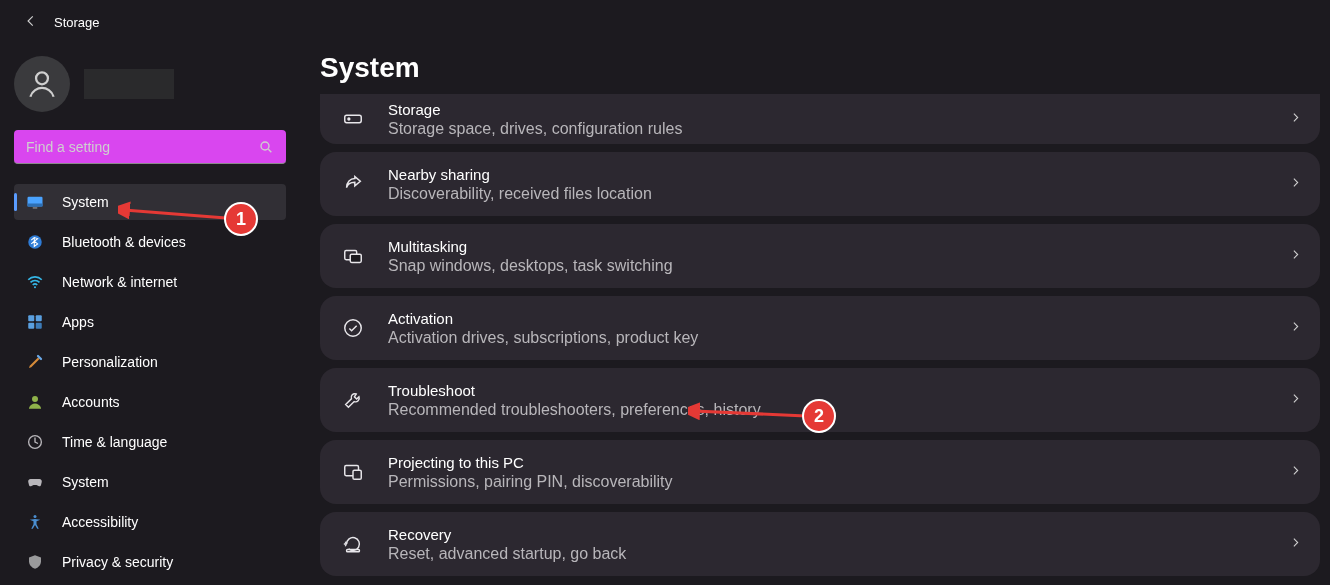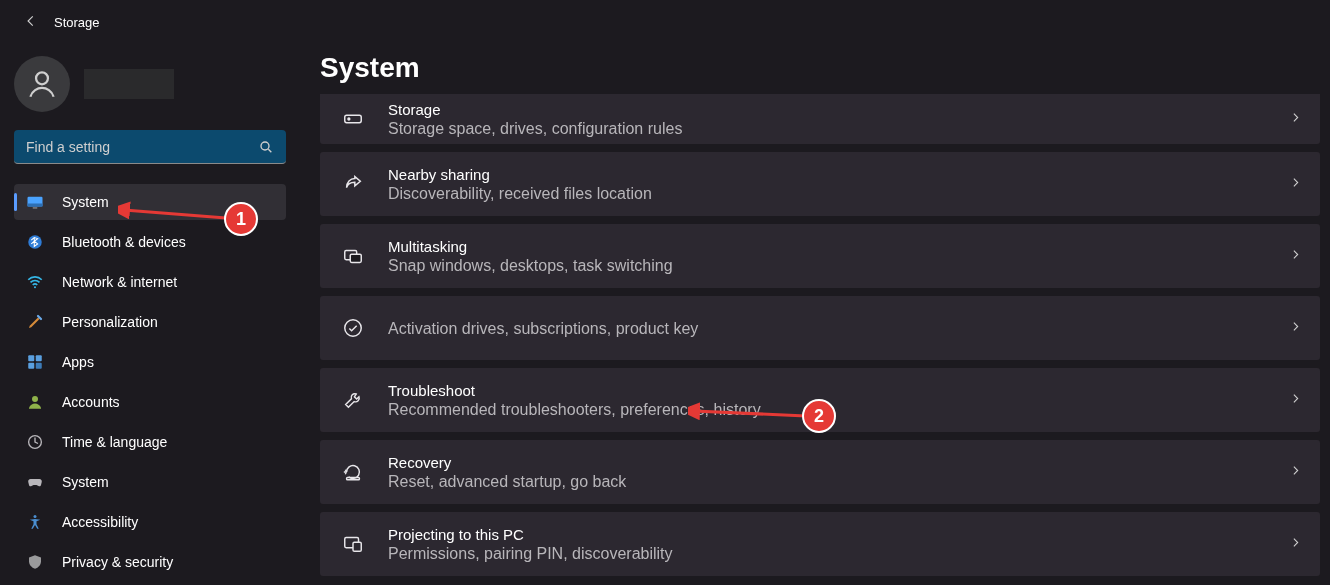--- a/index.html
+++ b/index.html
@@ -46,21 +46,21 @@
     width: 90px; height: 30px;
     background: #2a2a2c;
   }
   .search-wrap {
     position: relative;
     margin-bottom: 20px;
   }
   .search-input {
     width: 100%;
     height: 34px;
-    background: #0c4a6e;
+    background: #d946ef;
     border: none;
     border-bottom: 1px solid #8a8a8a;
     border-radius: 4px;
     padding: 0 36px 0 12px;
     color: #fff;
     font-size: 14px;
     outline: none;
   }
   .search-input::placeholder { color: #cfcfcf; }
   .search-icon {
@@ -110,21 +110,21 @@
     bottom: 0;
   }
   .main-title {
     font-size: 28px;
     font-weight: 600;
     margin-bottom: 10px;
   }
   .settings-list { }
   .setting-row {
     background: #2c2830;
-    border-radius: 3px;
+    border-radius: 16px;
     min-height: 64px;
     display: flex;
     align-items: center;
     padding: 0 18px 0 22px;
     margin-bottom: 8px;
     cursor: pointer;
   }
   .setting-row.first { min-height: 50px; border-top-left-radius:0; border-top-right-radius:0;}
   .setting-icon {
     width: 22px; height: 22px;
@@ -219,39 +219,39 @@
             <path d="M6 12.5c3.3-3.3 8.7-3.3 12 0" stroke="#35b6e6" stroke-width="2.2"></path>
             <path d="M9 16c1.7-1.7 4.3-1.7 6 0" stroke="#35b6e6" stroke-width="2.2"></path>
             <circle cx="12" cy="19" r="1.4" fill="#35b6e6"></circle>
           </svg>
       </span>
       <span class="nav-label">Network &amp; internet</span>
     </li>
     <li class="nav-item">
       <span class="nav-icon">
         <svg viewBox="0 0 24 24">
-            <path d="M4 20l3-1 11-11-2-2L5 17l-1 3z" fill="#d68b3a"></path>
-            <path d="M16 4l4 4" stroke="#6aa9e8" stroke-width="3" stroke-linecap="round"></path>
-          </svg>
-      </span>
-      <span class="nav-label">Personalization</span>
-    </li>
-    <li class="nav-item">
-      <span class="nav-icon">
-        <svg viewBox="0 0 24 24">
             <rect x="3" y="3" width="8" height="8" rx="1.2" fill="#5aa0e0"></rect>
             <rect x="13" y="3" width="8" height="8" rx="1.2" fill="#5aa0e0"></rect>
             <rect x="3" y="13" width="8" height="8" rx="1.2" fill="#5aa0e0"></rect>
             <rect x="13" y="13" width="8" height="8" rx="1.2" fill="#3d7cb8"></rect>
           </svg>
       </span>
       <span class="nav-label">Apps</span>
     </li>
     <li class="nav-item">
       <span class="nav-icon">
+        <svg viewBox="0 0 24 24">
+            <path d="M4 20l3-1 11-11-2-2L5 17l-1 3z" fill="#d68b3a"></path>
+            <path d="M16 4l4 4" stroke="#6aa9e8" stroke-width="3" stroke-linecap="round"></path>
+          </svg>
+      </span>
+      <span class="nav-label">Personalization</span>
+    </li>
+    <li class="nav-item">
+      <span class="nav-icon">
         <svg viewBox="0 0 24 24" fill="#8fb24a">
             <circle cx="12" cy="8" r="4"></circle>
             <path d="M4 20c1-4 5-6 8-6s7 2 8 6v1H4v-1z"></path>
           </svg>
       </span>
       <span class="nav-label">Accounts</span>
     </li>
     <li class="nav-item">
       <span class="nav-icon">
         <svg viewBox="0 0 24 24" fill="none" stroke="#b8b6ba" stroke-width="1.8">
@@ -341,69 +341,70 @@
     </div>
 
     <div class="setting-row">
       <span class="setting-icon">
         <svg viewBox="0 0 24 24" fill="none" stroke="currentColor" stroke-width="1.6">
             <circle cx="12" cy="12" r="9"></circle>
             <path d="M8 12.5l2.5 2.5L16 9.5"></path>
           </svg>
       </span>
       <div class="setting-text">
+        <div class="setting-title">Activation</div>
         <div class="setting-sub">Activation drives, subscriptions, product key</div>
       </div>
       <span class="chevron"><svg viewBox="0 0 24 24" fill="none" stroke="currentColor" stroke-width="2">
             <path d="M9 5l7 7-7 7"></path>
           </svg></span>
     </div>
 
     <div class="setting-row">
       <span class="setting-icon">
         <svg viewBox="0 0 24 24" fill="none" stroke="currentColor" stroke-width="1.6">
             <path d="M15.5 5.5a4 4 0 0 0-5.2 5.2L4 17l3 3 6.3-6.3a4 4 0 0 0 5.2-5.2L16 11l-2.5-2.5 2-3z"></path>
           </svg>
       </span>
       <div class="setting-text">
         <div class="setting-title">Troubleshoot</div>
         <div class="setting-sub">Recommended troubleshooters, preferences, history</div>
+      </div>
+      <span class="chevron"><svg viewBox="0 0 24 24" fill="none" stroke="currentColor" stroke-width="2">
+            <path d="M9 5l7 7-7 7"></path>
+          </svg></span>
+    </div>
+
+    <div class="setting-row">
+      <span class="setting-icon">
+        <svg viewBox="0 0 24 24" fill="none" stroke="currentColor" stroke-width="1.6">
+            <rect x="3" y="5" width="15" height="11" rx="1.5"></rect>
+            <rect x="12" y="10" width="9" height="10" rx="1.5" fill="#2c2830"></rect>
+          </svg>
+      </span>
+      <div class="setting-text">
+        <div class="setting-title">Projecting to this PC</div>
+        <div class="setting-sub">Permissions, pairing PIN, discoverability</div>
       </div>
       <span class="chevron"><svg viewBox="0 0 24 24" fill="none" stroke="currentColor" stroke-width="2">
             <path d="M9 5l7 7-7 7"></path>
           </svg></span>
     </div>
 
     <div class="setting-row">
       <span class="setting-icon">
         <svg viewBox="0 0 24 24" fill="none" stroke="currentColor" stroke-width="1.6">
             <path d="M5 12a7 7 0 1 1 2.2 5.1"></path>
             <path d="M4 12H2m3 0l-1.5 2.5M5 12l-1.5-2.5" stroke-width="1.4"></path>
             <rect x="5" y="18" width="14" height="2.5" rx="1"></rect>
           </svg>
       </span>
       <div class="setting-text">
         <div class="setting-title">Recovery</div>
         <div class="setting-sub">Reset, advanced startup, go back</div>
-      </div>
-      <span class="chevron"><svg viewBox="0 0 24 24" fill="none" stroke="currentColor" stroke-width="2">
-            <path d="M9 5l7 7-7 7"></path>
-          </svg></span>
-    </div>
-
-    <div class="setting-row">
-      <span class="setting-icon">
-        <svg viewBox="0 0 24 24" fill="none" stroke="currentColor" stroke-width="1.6">
-            <rect x="3" y="5" width="15" height="11" rx="1.5"></rect>
-            <rect x="12" y="10" width="9" height="10" rx="1.5" fill="#2c2830"></rect>
-          </svg>
-      </span>
-      <div class="setting-text">
-        <div class="setting-title">Projecting to this PC</div>
-        <div class="setting-sub">Permissions, pairing PIN, discoverability</div>
       </div>
       <span class="chevron"><svg viewBox="0 0 24 24" fill="none" stroke="currentColor" stroke-width="2">
             <path d="M9 5l7 7-7 7"></path>
           </svg></span>
     </div>
 
   </div>
 </div>
 
 <svg class="annot-arrow" style="left:118px; top:198px; width:110px; height:30px;">

